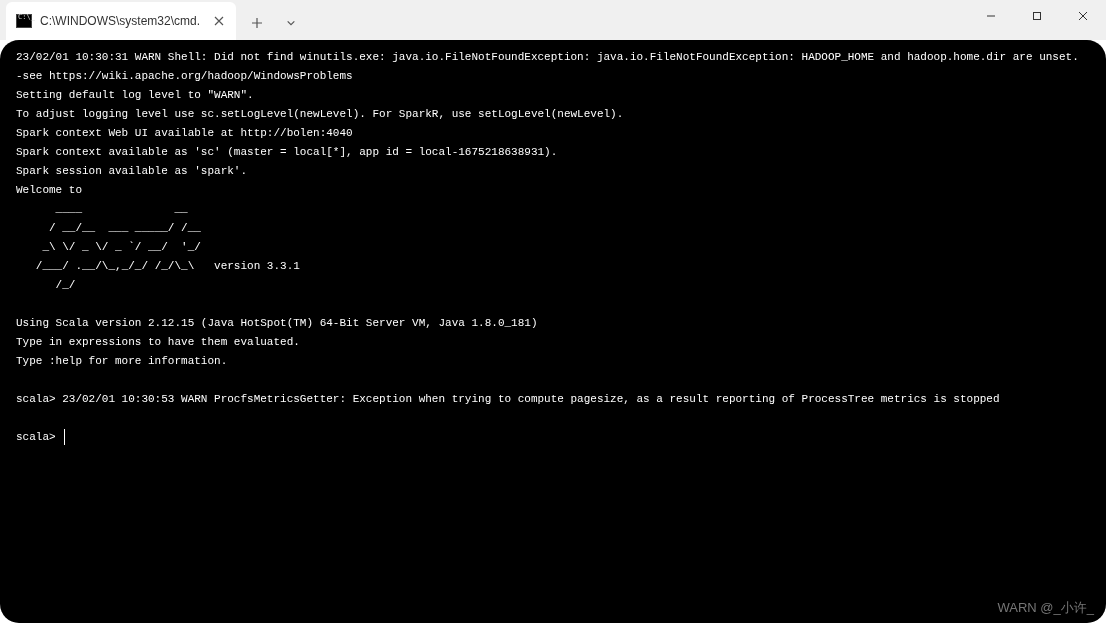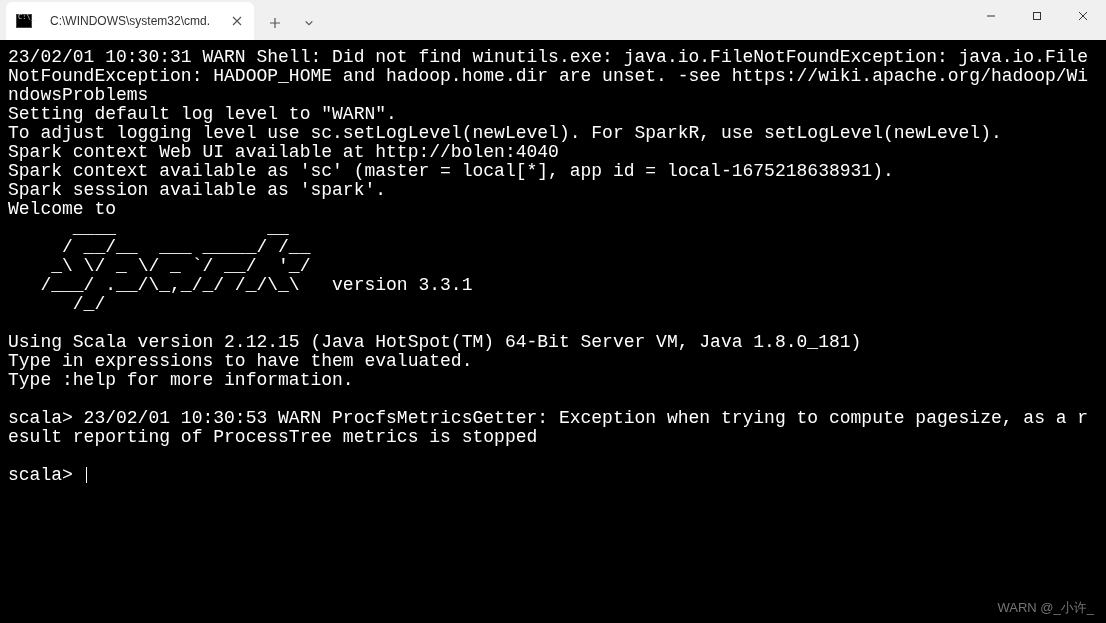--- a/index.html
+++ b/index.html
@@ -32,21 +32,21 @@
       padding-top: 6px;
     }
     .tab {
       height: 38px;
       min-width: 230px;
       background: #ffffff;
       border-radius: 6px 6px 0 0;
       display: flex;
       align-items: center;
       padding: 0 8px 0 10px;
-      gap: 18px;
+      gap: 8px;
       font-size: 12px;
       color: #333;
     }
     .tab-cmd-icon {
       width: 16px;
       height: 14px;
       background: #000;
       border: 1px solid #444;
       position: relative;
       flex: 0 0 auto;
@@ -115,26 +115,27 @@
     }
     .terminal {
       position: absolute;
       top: 40px;
       left: 0;
       right: 0;
       bottom: 0;
       background: #000000;
       color: #ffffff;
       font-family: Consolas, "Courier New", monospace;
-      font-size: 18px;
+      font-size: 11px;
       line-height: 19px;
-      padding: 8px 8px;
+      padding: 8px 16px;
       white-space: pre-wrap;
       word-break: break-all;
       overflow: hidden;
+      border-radius: 19px;
     }
     .cursor {
       display: inline-block;
       width: 1px;
       height: 16px;
       background: #ffffff;
       vertical-align: middle;
       margin-left: 2px;
     }
     .watermark {

